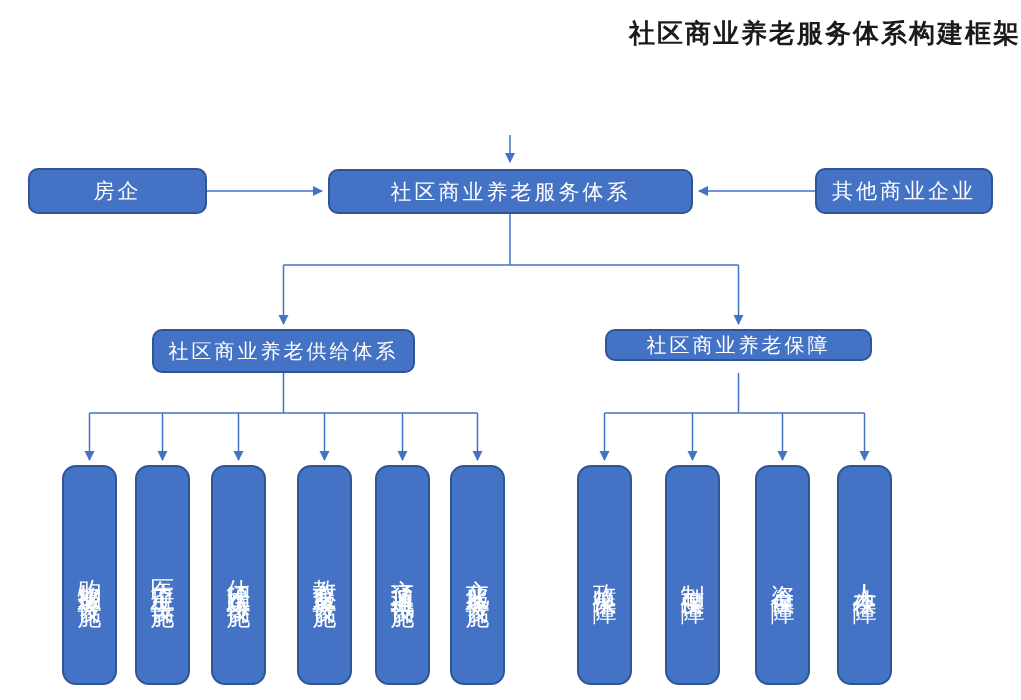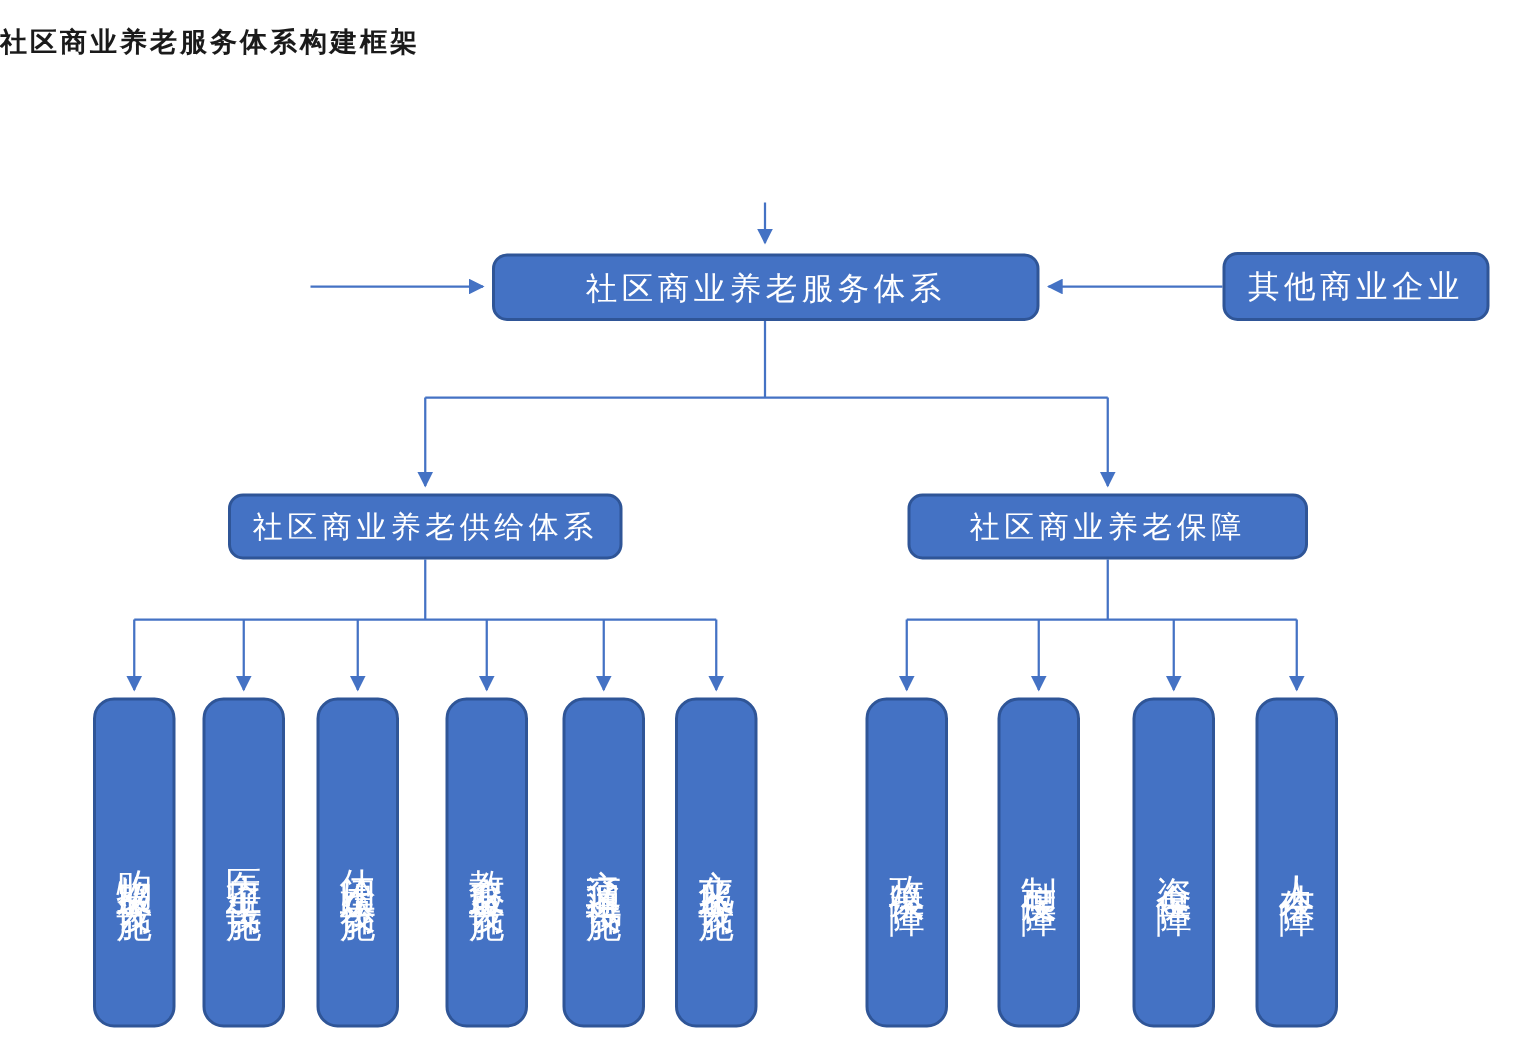--- a/index.html
+++ b/index.html
@@ -18,22 +18,22 @@
     width: 1021px;
     height: 700px;
     background: var(--bg);
     overflow: hidden;
   }
   .title {
     position: absolute;
     top: 16px;
     left: 0;
     width: 100%;
-    text-align: left;
-    font-size: 18px;
+    text-align: right;
+    font-size: 26px;
     font-weight: 600;
     letter-spacing: 2px;
     color: var(--title-color);
   }
   .connector-layer {
     position: absolute;
     top: 0; left: 0;
     width: 1021px; height: 700px;
   }
   .hbox, .vbox {
@@ -64,21 +64,21 @@
     letter-spacing: 5px;
     line-height: 1;
     color: var(--box-text);
   }
   
   #node-government   { left: 420px; top:  88px; width: 178px; height: 47px; }
   #node-real-estate  { left:  28px; top: 168px; width: 179px; height: 46px; }
   #node-service      { left: 328px; top: 169px; width: 365px; height: 45px; }
   #node-other        { left: 815px; top: 168px; width: 178px; height: 46px; }
   #node-supply       { left: 152px; top: 329px; width: 263px; height: 44px; font-size: 20px; }
-  #node-guarantee    { left: 605px; top: 329px; width: 267px; height: 44px; font-size: 20px; }
+  #node-guarantee    { left: 605px; top: 329px; width: 267px; height: 32px; font-size: 20px; }
   #facility-0 { left:  62px; }
   #facility-1 { left: 135px; }
   #facility-2 { left: 211px; }
   #facility-3 { left: 297px; }
   #facility-4 { left: 375px; }
   #facility-5 { left: 450px; }
   #guarantee-0 { left: 577px; }
   #guarantee-1 { left: 665px; }
   #guarantee-2 { left: 755px; }
   #guarantee-3 { left: 837px; }
@@ -121,20 +121,23 @@
       <path d="M738.5,373 L738.5,413"></path>
       <path d="M604.5,413 L864.5,413"></path>
       <path d="M604.5,413 L604.5,460" marker-end="url(#arrow)"></path>
       <path d="M692.5,413 L692.5,460" marker-end="url(#arrow)"></path>
       <path d="M782.5,413 L782.5,460" marker-end="url(#arrow)"></path>
       <path d="M864.5,413 L864.5,460" marker-end="url(#arrow)"></path>
     </g>
   </svg>
 
 
+  <div class="hbox" id="node-real-estate">
+    <span>房企</span>
+  </div>
   <div class="hbox" id="node-service">
     <span>社区商业养老服务体系</span>
   </div>
   <div class="hbox" id="node-supply">
     <span>社区商业养老供给体系</span>
   </div>
 
   <div class="hbox" id="node-other">
     <span>其他商业企业</span>
   </div>

